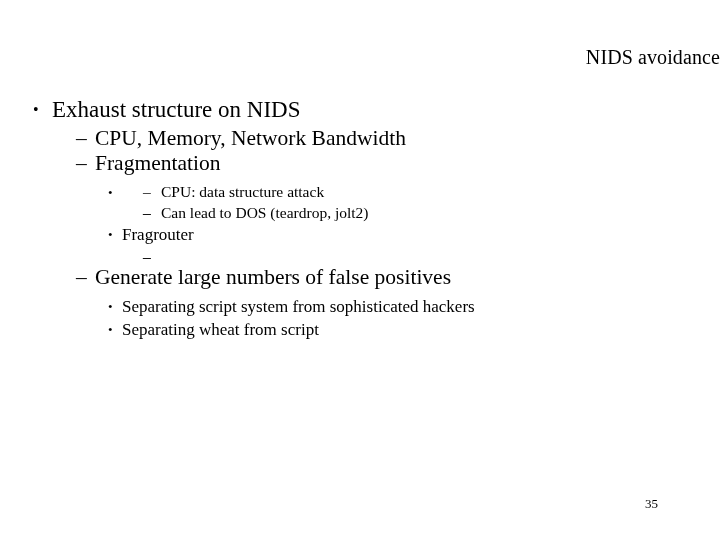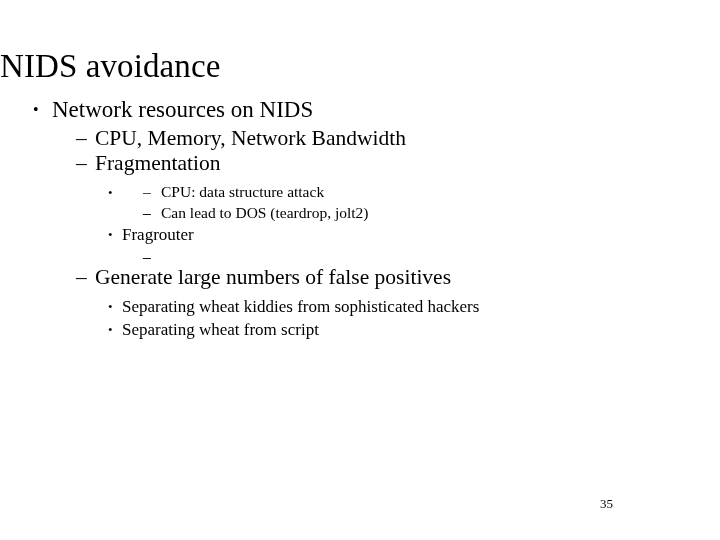--- a/index.html
+++ b/index.html
@@ -20,22 +20,22 @@
     background: #ffffff;
     overflow: hidden;
   }
 
   
   #slide-title {
     position: absolute;
     left: 0;
     top: 27px;
     width: 720px;
-    text-align: left;
-    font-size: 33px;
+    text-align: right;
+    font-size: 20px;
     line-height: 34px;
     font-weight: normal;
     letter-spacing: 0.1px;
     white-space: nowrap;
   }
 
   
   #body {
     position: absolute;
     left: 0;
@@ -114,35 +114,36 @@
   .gap-small {
     height: 5px;
   }
 
   
   #page-number {
     position: absolute;
     left: 600px;
     top: 496px;
     width: 58px;
+    text-align: right;
     font-size: 13px;
     line-height: 16px;
   }
 </style>
 </head>
 <body>
 
 <div id="slide">
 
   <h1 id="slide-title">NIDS avoidance</h1>
 
   <div id="body">
       <div class="bullet-row lvl1">
         <span class="marker">•</span>
-        <span class="text">Network resources on NIDS</span>
+        <span class="text">Exhaust structure on NIDS</span>
       </div>
       <div class="bullet-row lvl2">
         <span class="marker">–</span>
         <span class="text">CPU, Memory, Network Bandwidth</span>
       </div>
       <div class="bullet-row lvl2">
         <span class="marker">–</span>
         <span class="text">Fragmentation</span>
       </div>
       <div class="gap-small"></div>
@@ -171,21 +172,21 @@
         <span class="marker">–</span>
       </div>
       <div class="gap-line"></div>
       <div class="bullet-row lvl2">
         <span class="marker">–</span>
         <span class="text">Generate large numbers of false positives</span>
       </div>
       <div class="gap-small"></div>
       <div class="bullet-row lvl3">
         <span class="marker">•</span>
-        <span class="text">Separating wheat kiddies from sophisticated hackers</span>
+        <span class="text">Separating script system from sophisticated hackers</span>
       </div>
       <div class="bullet-row lvl3">
         <span class="marker">•</span>
         <span class="text">Separating wheat from script</span>
       </div>
     </div>
 
   <div id="page-number">35</div>
 
 </div>

